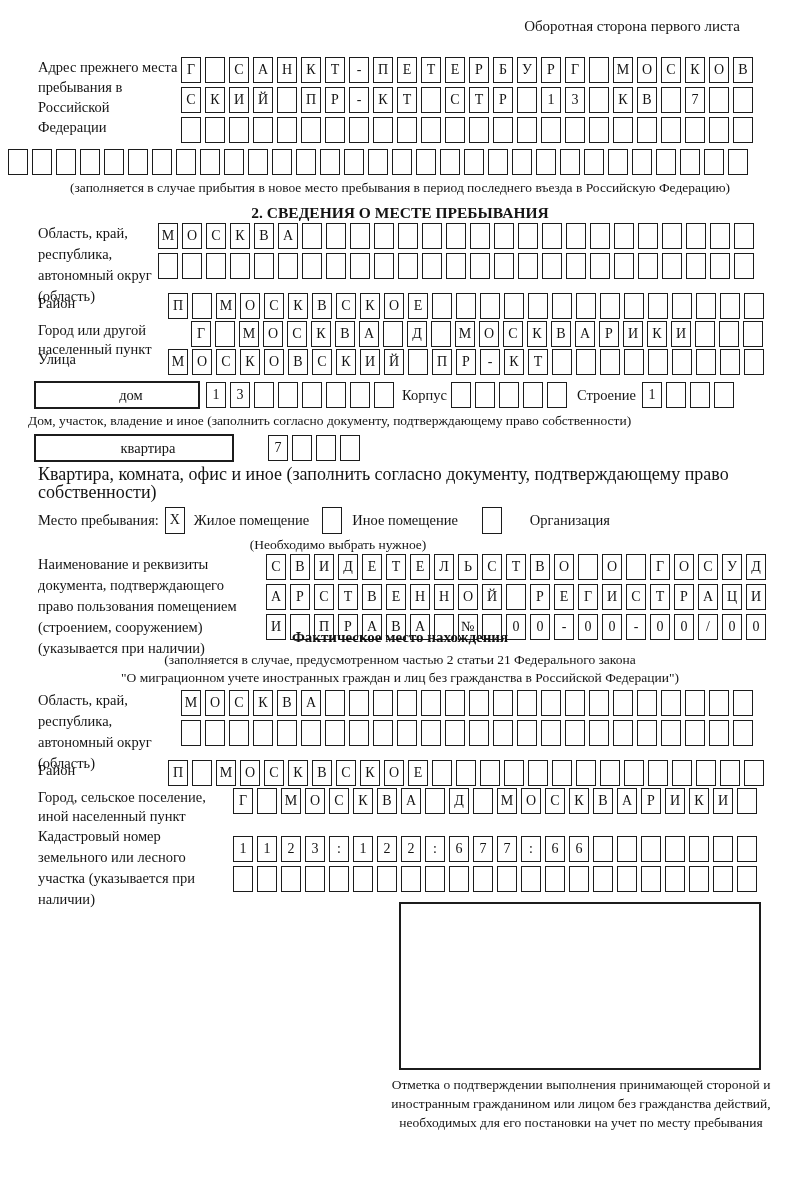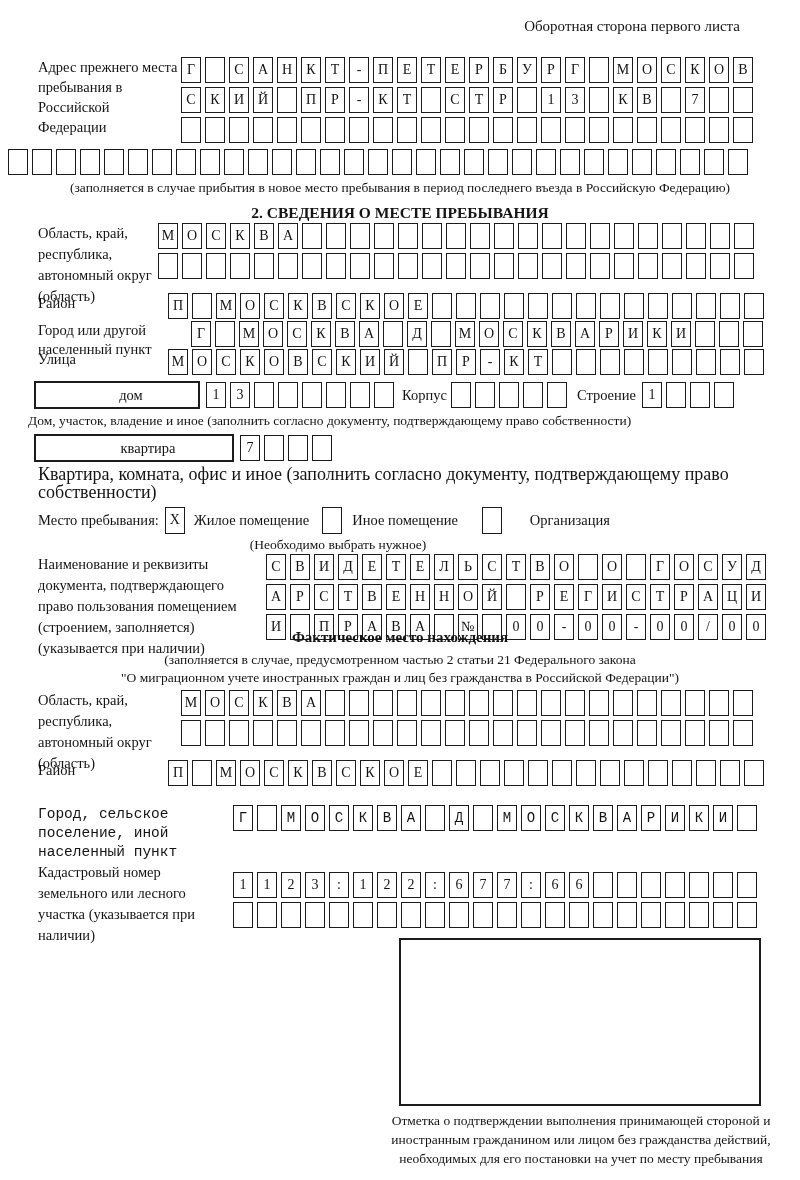--- a/index.html
+++ b/index.html
@@ -348,21 +348,21 @@
     <div class="inline-label" style="margin-left:10px;">Строение</div>
     <div class="boxrow" style="margin-left:6px;">
         <span class="cell">1</span>
         <span class="cell"></span>
         <span class="cell"></span>
         <span class="cell"></span>
       </div>
   </div>
   <div style="font-size:13.5px; line-height:18px; margin-left:20px; margin-top:3px;">Дом, участок, владение и иное (заполнить согласно документу, подтверждающему право собственности)</div>
 
-  <div style="display:flex; align-items:center; margin-left:26px; margin-top:4px;">
+  <div style="display:flex; align-items:center; margin-left:26px; margin-top:4px;gap:28px;">
     <div class="widebox" style="width:200px;">квартира</div>
     <div class="boxrow" style="margin-left:6px;">
         <span class="cell">7</span>
         <span class="cell"></span>
         <span class="cell"></span>
         <span class="cell"></span>
       </div>
   </div>
   <div style="font-size:18px; line-height:18px; margin-left:30px; margin-top:3px;">Квартира, комната, офис и иное (заполнить согласно документу, подтверждающему право собственности)</div>
 
@@ -371,21 +371,21 @@
     <div class="checkbox" style="margin-left:6px;">X</div>
     <div class="inline-label" style="margin-left:9px;">Жилое помещение</div>
     <div class="checkbox" style="margin-left:13px;"></div>
     <div class="inline-label" style="margin-left:10px;">Иное помещение</div>
     <div class="checkbox" style="margin-left:24px;"></div>
     <div class="inline-label" style="margin-left:28px;">Организация</div>
   </div>
   <div class="caption" style="width:660px; margin-top:2px;">(Необходимо выбрать нужное)</div>
 
   <div class="field" style="margin-top:0px;">
-    <div class="flabel" style="width:212px; margin-right:16px;">Наименование и реквизиты документа, подтверждающего право пользования помещением (строением, заполняется) (указывается при наличии)</div>
+    <div class="flabel" style="width:212px; margin-right:16px;">Наименование и реквизиты документа, подтверждающего право пользования помещением (строением, сооружением) (указывается при наличии)</div>
     <div class="boxcol">
       <div class="boxrow">
           <span class="cell">С</span>
           <span class="cell">В</span>
           <span class="cell">И</span>
           <span class="cell">Д</span>
           <span class="cell">Е</span>
           <span class="cell">Т</span>
           <span class="cell">Е</span>
           <span class="cell">Л</span>
@@ -538,21 +538,21 @@
         <span class="cell"></span>
         <span class="cell"></span>
         <span class="cell"></span>
         <span class="cell"></span>
         <span class="cell"></span>
         <span class="cell"></span>
         <span class="cell"></span>
       </div>
   </div>
 
-  <div class="field" style="margin-top:19px;font-family:Liberation Mono, monospace;">
+  <div class="field" style="margin-top:2px;">
     <div class="flabel lh19" style="width:195px;">Город, сельское поселение, иной населенный пункт</div>
     <div class="boxrow">
         <span class="cell">Г</span>
         <span class="cell"></span>
         <span class="cell">М</span>
         <span class="cell">О</span>
         <span class="cell">С</span>
         <span class="cell">К</span>
         <span class="cell">В</span>
         <span class="cell">А</span>

